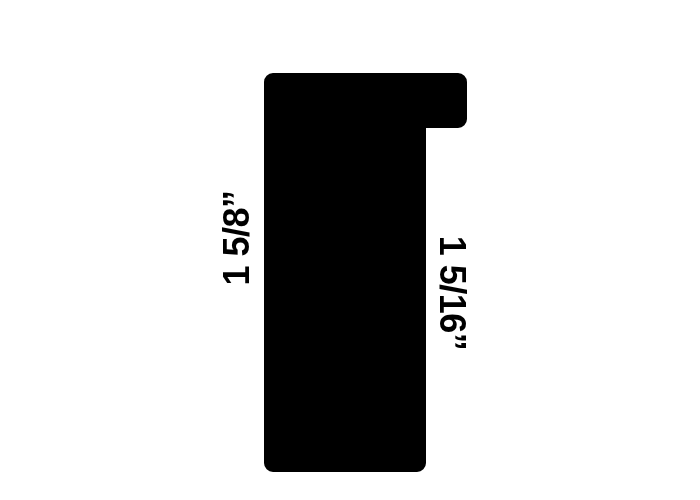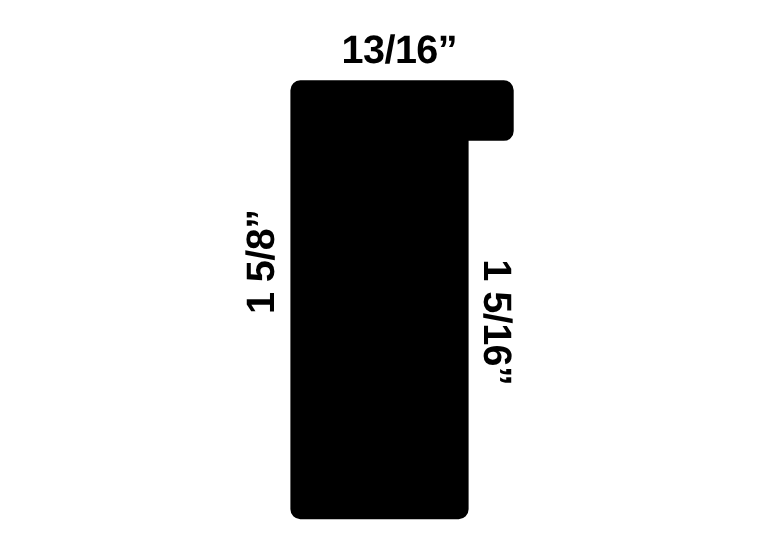--- a/index.html
+++ b/index.html
@@ -60,19 +60,18 @@
              H 426
              V 463
              A 9 9 0 0 1 417 472
              H 273
              A 9 9 0 0 1 264 463
              V 82
              A 9 9 0 0 1 273 73
              Z" fill="#000000"></path>
   </svg>
 
-  <div class="dim dim-top">13/16”</div>
 
   <div class="dim dim-left">1 5/8”</div>
 
   <div class="dim dim-right">1 5/16”</div>
 
 </div>
 
 </body></html>

